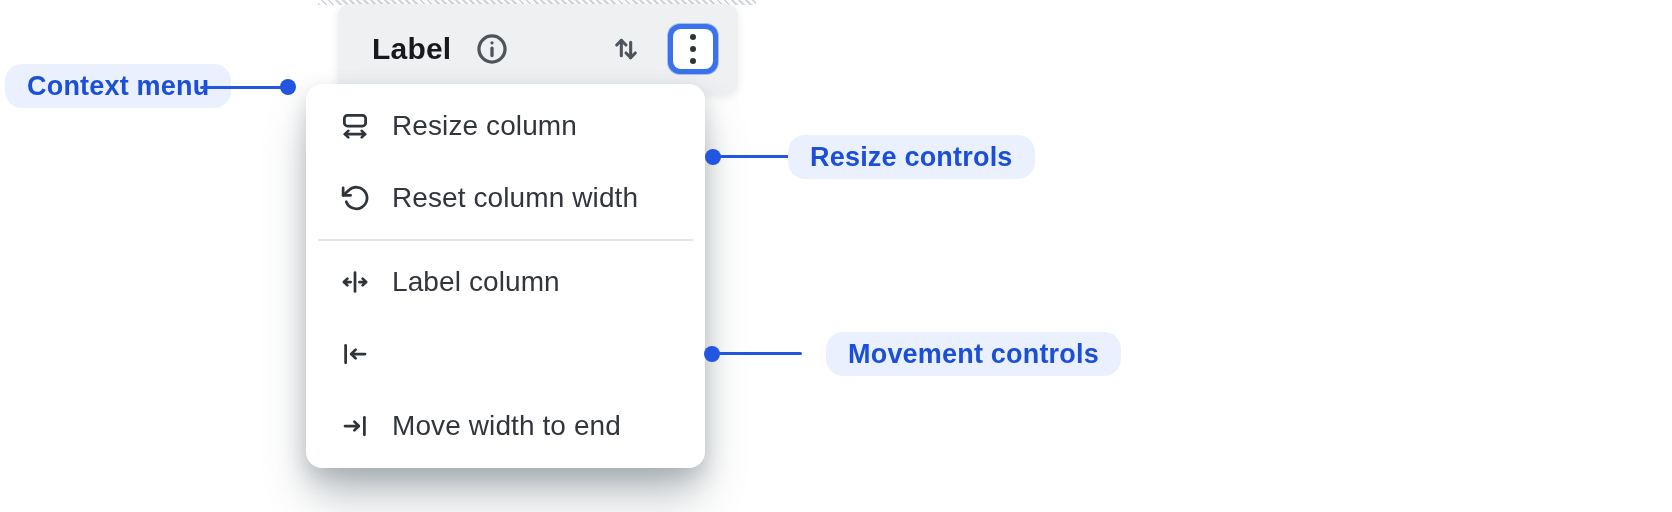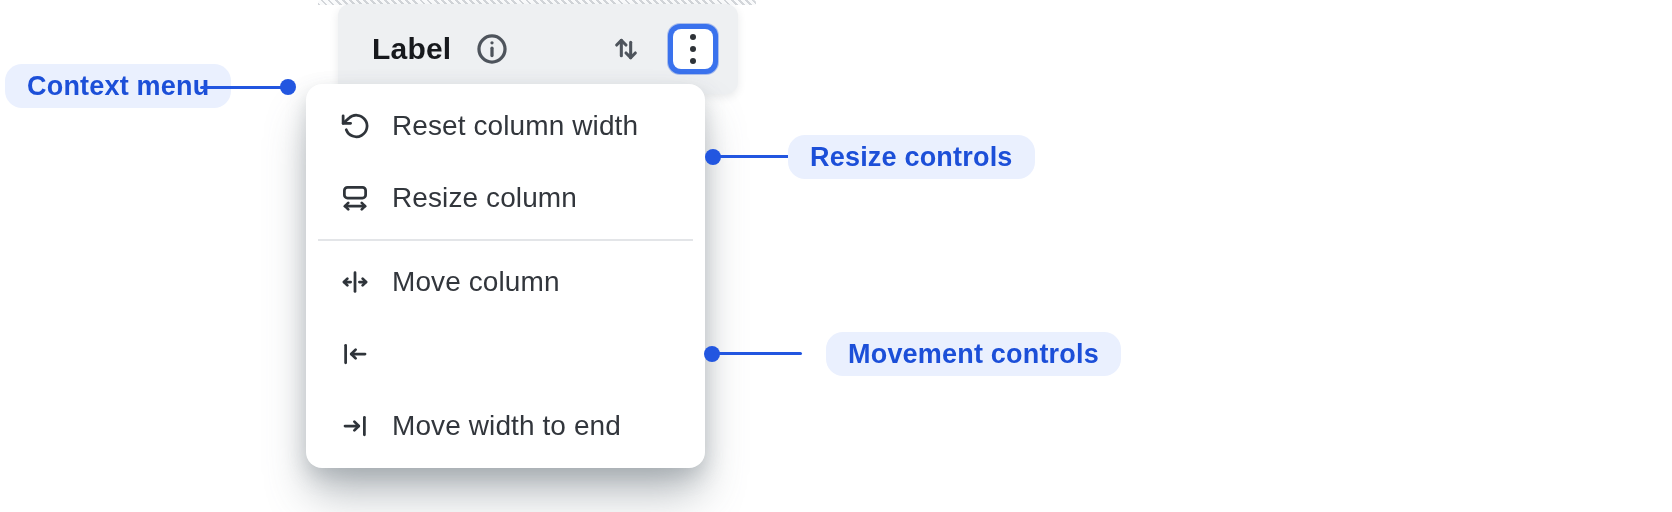--- a/index.html
+++ b/index.html
@@ -95,52 +95,52 @@
           <i></i>
       </span>
     </span>
   </div>
 
   <div class="context-menu">
 
     <div class="menu-item">
       <span class="mi-icon">
         <svg class="stroke-ic" width="30" height="30" viewBox="0 0 24 24">
-          <polyline points="2.5 3.8 2.5 9.8 8.5 9.8"></polyline>
-          <path d="M5 15 a8.6 8.6 0 1 0 2 -9.1 L2.5 9.8"></path>
-        </svg>
-      </span>
-      <span class="mi-label">Reset column width</span>
-    </div>
-
-    <div class="menu-item">
-      <span class="mi-icon">
-        <svg class="stroke-ic" width="30" height="30" viewBox="0 0 24 24">
           <rect x="3.5" y="3.5" width="17" height="8.5" rx="2.5"></rect>
           <path d="M4 18.5 H20"></path>
           <path d="M6.6 15.9 L4 18.5 L6.6 21.1"></path>
           <path d="M17.4 15.9 L20 18.5 L17.4 21.1"></path>
         </svg>
       </span>
       <span class="mi-label">Resize column</span>
+    </div>
+
+    <div class="menu-item">
+      <span class="mi-icon">
+        <svg class="stroke-ic" width="30" height="30" viewBox="0 0 24 24">
+          <polyline points="2.5 3.8 2.5 9.8 8.5 9.8"></polyline>
+          <path d="M5 15 a8.6 8.6 0 1 0 2 -9.1 L2.5 9.8"></path>
+        </svg>
+      </span>
+      <span class="mi-label">Reset column width</span>
     </div>
 
     <hr class="menu-divider">
 
     <div class="menu-item">
       <span class="mi-icon">
         <svg class="stroke-ic" width="30" height="30" viewBox="0 0 24 24">
           <path d="M12 4.5 V19.5"></path>
           <path d="M8.5 12 H3.2"></path>
           <path d="M5.9 9.3 L3.2 12 L5.9 14.7"></path>
           <path d="M15.5 12 H20.8"></path>
           <path d="M18.1 9.3 L20.8 12 L18.1 14.7"></path>
         </svg>
       </span>
-      <span class="mi-label">Move column</span>
+      <span class="mi-label">Label column</span>
     </div>
 
     <div class="menu-item">
       <span class="mi-icon">
         <svg class="stroke-ic" width="30" height="30" viewBox="0 0 24 24">
           <path d="M4.5 5 V19"></path>
           <path d="M20 12 H9"></path>
           <path d="M12.5 8.5 L9 12 L12.5 15.5"></path>
         </svg>
       </span>

